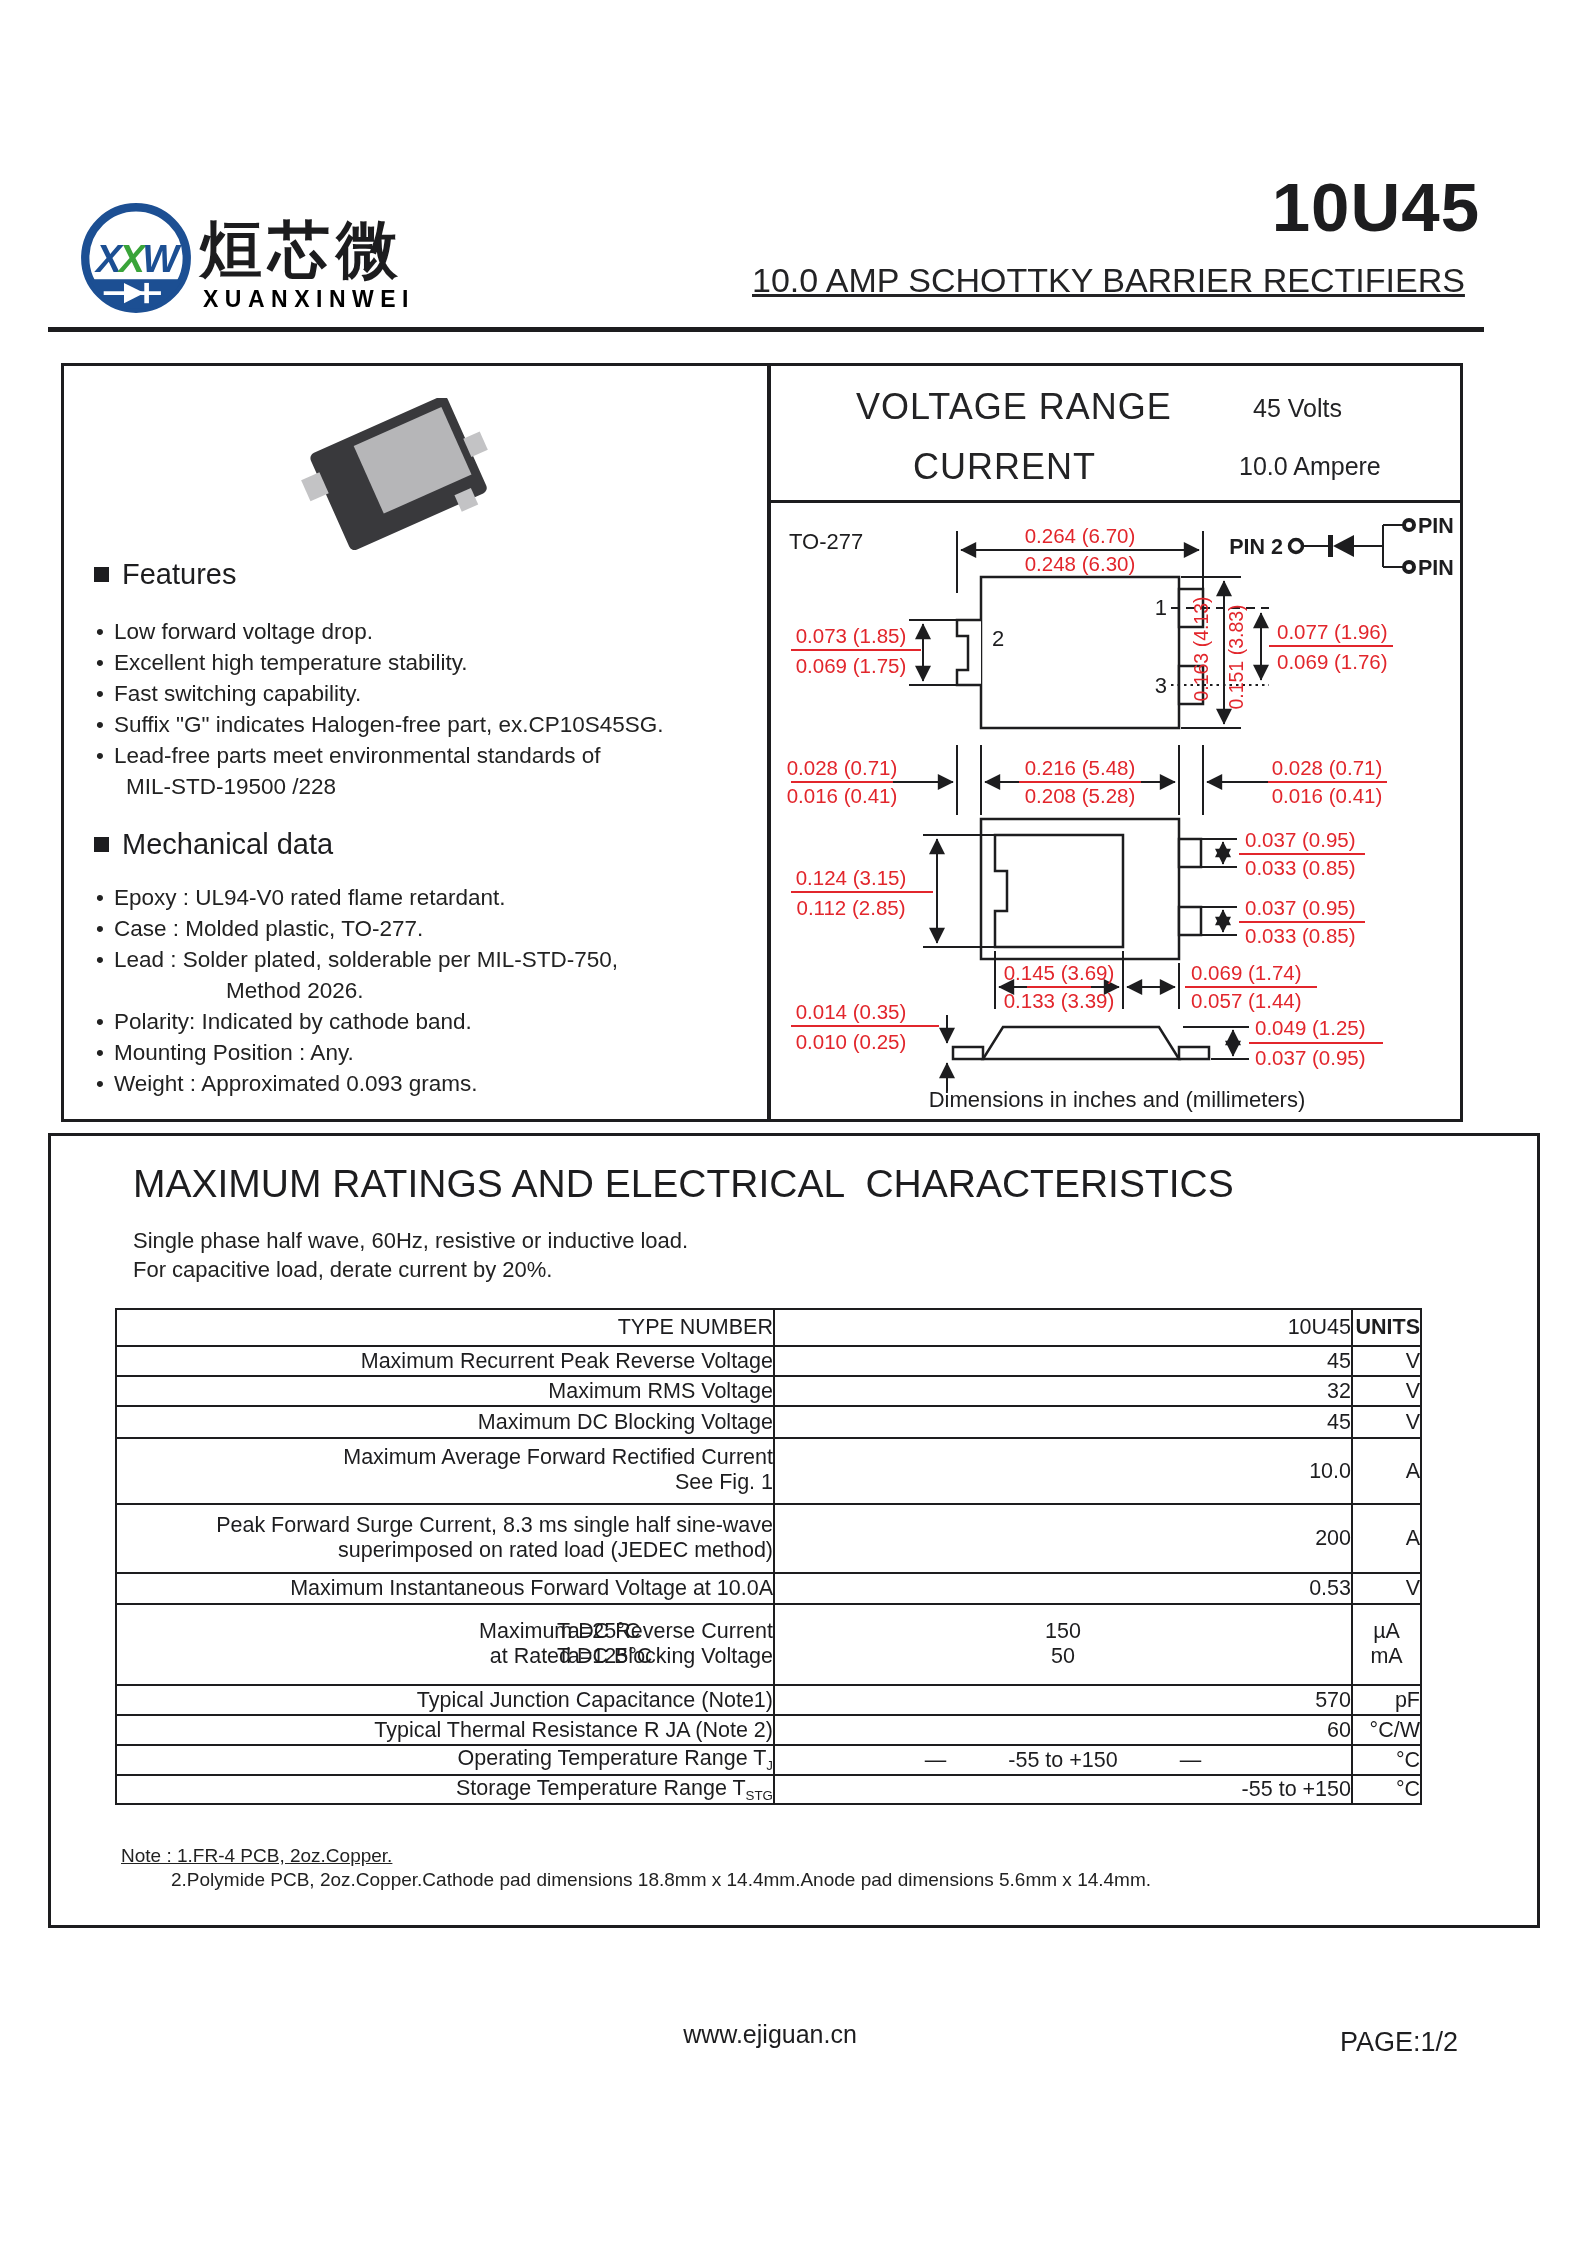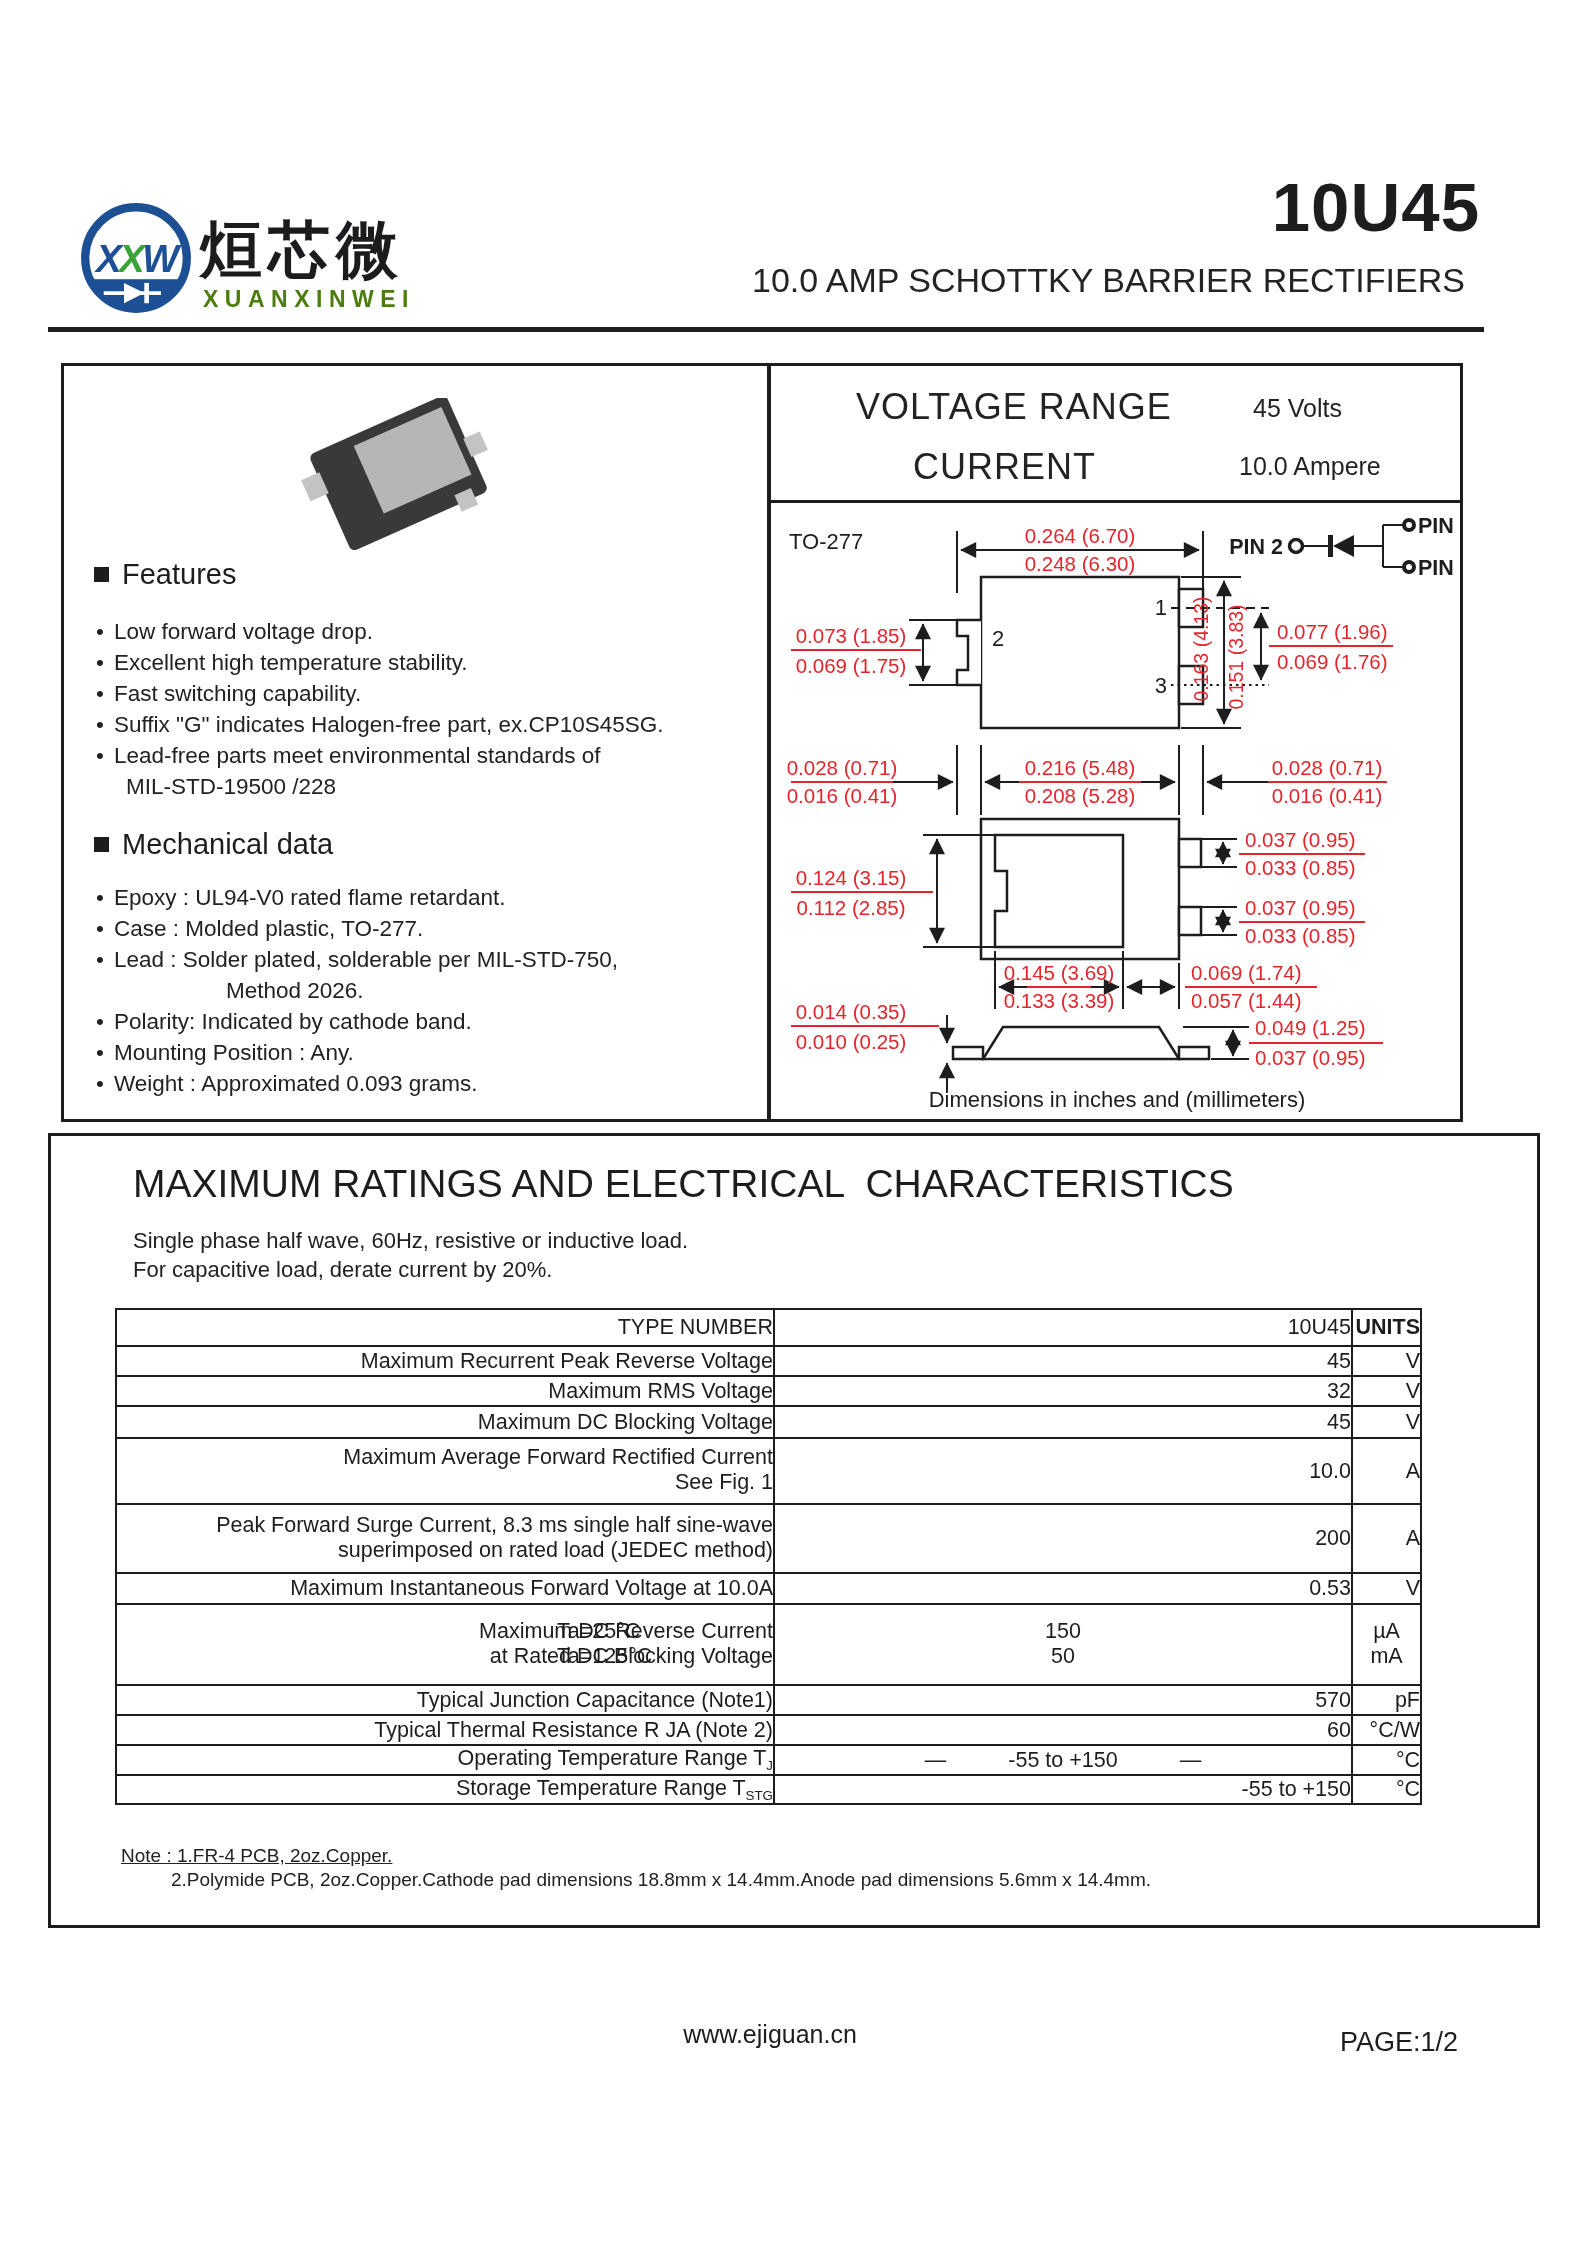--- a/index.html
+++ b/index.html
@@ -3,21 +3,21 @@
 <meta charset="utf-8">
 <style>
   html,body{margin:0;padding:0;background:#9a9a9a;}
   .page{position:relative;width:1589px;height:2245px;background:#ffffff;
         font-family:"Liberation Sans",sans-serif;color:#1d1d1f;overflow:hidden;}
   .abs{position:absolute;}
   .panel{position:absolute;border:3px solid #1d1d1f;background:#fff;box-sizing:border-box;}
 
   
   .cn-name{font-weight:bold;font-size:62px;letter-spacing:6px;color:#1c1c1e;}
-  .romanized{font-size:23px;font-weight:bold;letter-spacing:6.5px;color:#4d7c0f;}
+  .romanized{font-size:23px;font-weight:bold;letter-spacing:6.5px;color:#000000;}
   .part-number{font-size:69px;font-weight:bold;text-align:right;letter-spacing:1px;}
   .subtitle{font-size:34px;color:#232325;}
   .header-rule{background:#1d1d1f;}
 
   
   .sec-head{display:flex;align-items:center;gap:13px;font-size:29px;color:#1d1d1f;}
   .sec-square{width:15px;height:15px;background:#1d1d1f;flex:0 0 auto;}
   ul.dsl{list-style:none;margin:0;padding:0;font-size:22.5px;line-height:31px;color:#222;}
   ul.dsl li{padding-left:18px;position:relative;}
   ul.dsl li.bul::before{content:"•";position:absolute;left:0;top:0;}
@@ -79,21 +79,21 @@
       <rect x="5" y="90" width="120" height="32" fill="#1c4f93"></rect>
       <line x1="30" y1="105" x2="92" y2="105" stroke="#ffffff" stroke-width="4"></line>
       <polygon points="52,94 52,116 74,105" fill="#ffffff"></polygon>
       <rect x="74" y="94" width="5" height="22" fill="#ffffff"></rect>
     </g>
   </svg>
   <div class="abs cn-name" style="left:200px;top:208px;">烜芯微</div>
   <div class="abs romanized" style="left:203px;top:286px;">XUANXINWEI</div>
 
   <div class="abs part-number" style="left:1150px;top:168px;width:330px;">10U45</div>
-  <div class="abs subtitle" style="left:752px;top:261px;width:740px;">10.0 AMP SCHOTTKY BARRIER RECTIFIERS</div>
+  <div class="abs subtitle" style="left:752px;top:261px;width:740px;text-decoration:underline;">10.0 AMP SCHOTTKY BARRIER RECTIFIERS</div>
   <div class="abs header-rule" style="left:48px;top:327px;width:1436px;height:5px;"></div>
 
   <section class="panel" style="left:61px;top:363px;width:709px;height:759px;">
 
     <svg class="abs" style="left:205px;top:32px;" width="260" height="152" viewBox="0 0 260 152">
       <g transform="rotate(-24 130 76)">
         <rect x="55" y="22" width="150" height="106" rx="6" fill="#39393c"></rect>
         <rect x="100" y="32" width="96" height="74" fill="#b6b6b8"></rect>
         <rect x="38" y="42" width="20" height="23" fill="#c3c3c5"></rect>
         <rect x="203" y="70" width="18" height="20" fill="#c3c3c5"></rect>

